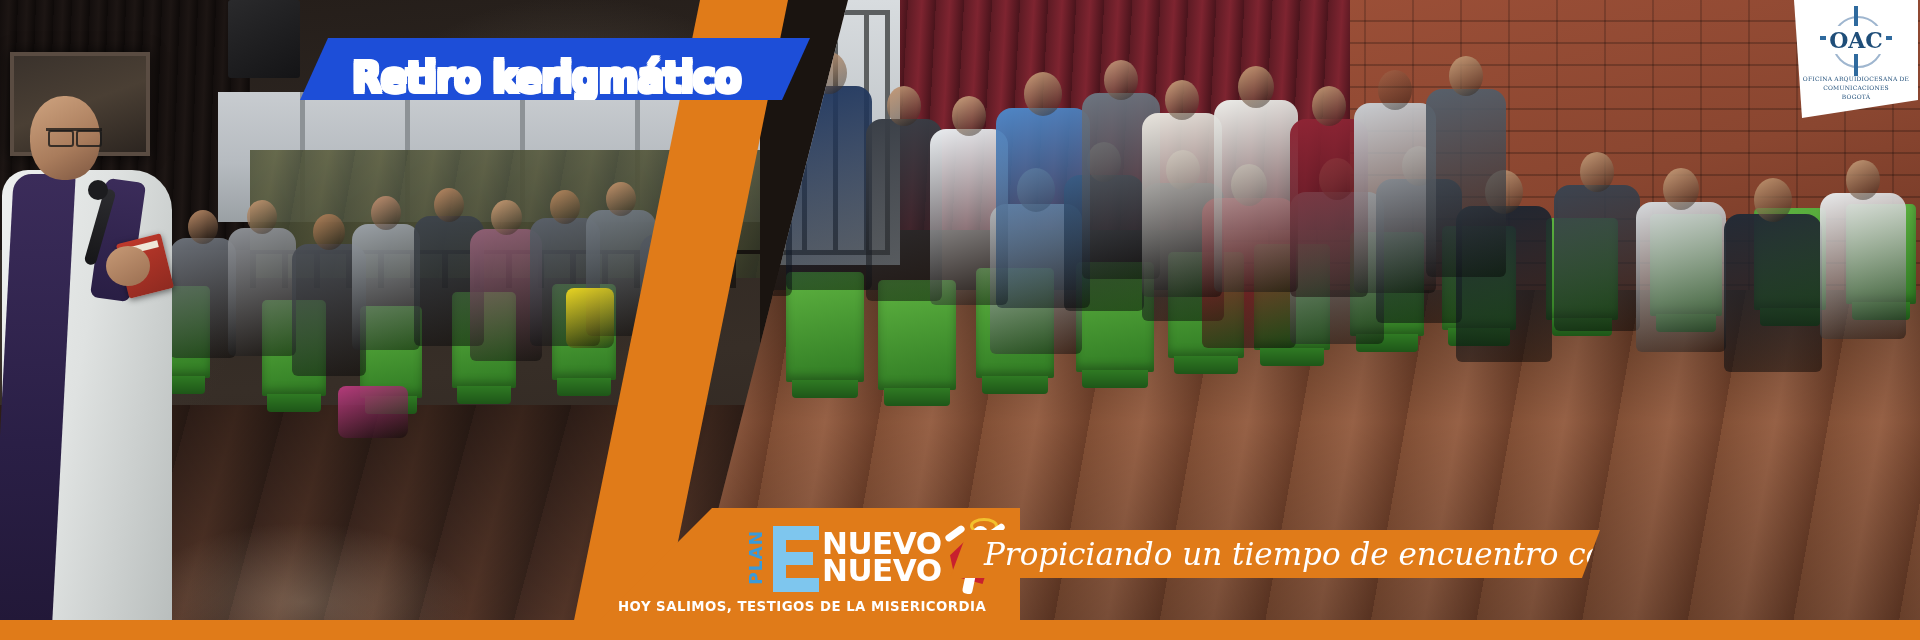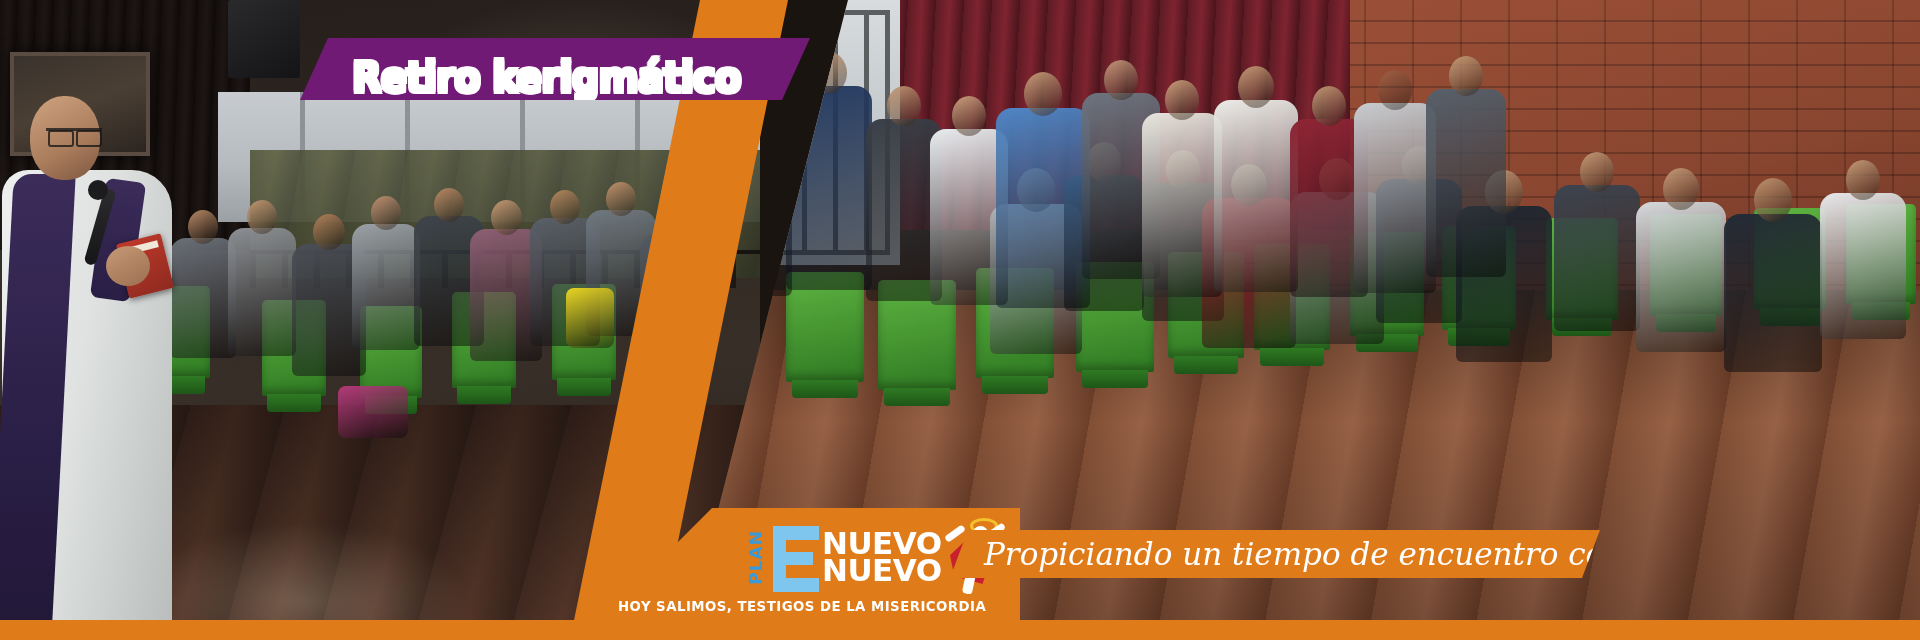--- a/index.html
+++ b/index.html
@@ -187,21 +187,21 @@
   .white-wedge{
     position:absolute;left:676px;top:120px;width:60px;height:290px;
     background:linear-gradient(180deg,#f2f3f4,#d9dbdc);
     clip-path:polygon(44px 0, 60px 0, 16px 290px, 0 290px);
     z-index:3;
   }
 
   
   .title-bar{
     position:absolute;left:300px;top:38px;width:510px;height:80px;
-    background:#701a75;
+    background:#1d4ed8;
     clip-path:polygon(28px 0, 510px 0, 482px 62px, 0 62px);
     z-index:6;
     display:flex;align-items:center;
   }
   .title-text{
     margin-left:52px;
     font-family:"DejaVu Sans",sans-serif;
     font-weight:bold;
     font-size:42px;
     line-height:1;
@@ -557,14 +557,27 @@
     </div>
     <div class="pl-tagline">HOY SALIMOS, TESTIGOS DE LA MISERICORDIA</div>
   </div>
 
   <div class="slogan-bar">
     <div class="slogan-text">Propiciando un tiempo de encuentro con el Señor</div>
   </div>
 
   <div class="bottom-bar"></div>
 
+  <div class="oac">
+    <div class="oac-mark">
+      <div class="oac-ring"></div>
+      <div class="oac-vbar"></div>
+      <div class="oac-hbar"></div>
+      <div class="oac-letters">OAC</div>
+    </div>
+    <div class="oac-sub">
+      <div class="nowrap">OFICINA ARQUIDIOCESANA DE</div>
+      <div class="nowrap">COMUNICACIONES</div>
+      <div class="nowrap">BOGOTÁ</div>
+    </div>
+  </div>
 
 </div>
 
 </body></html>

